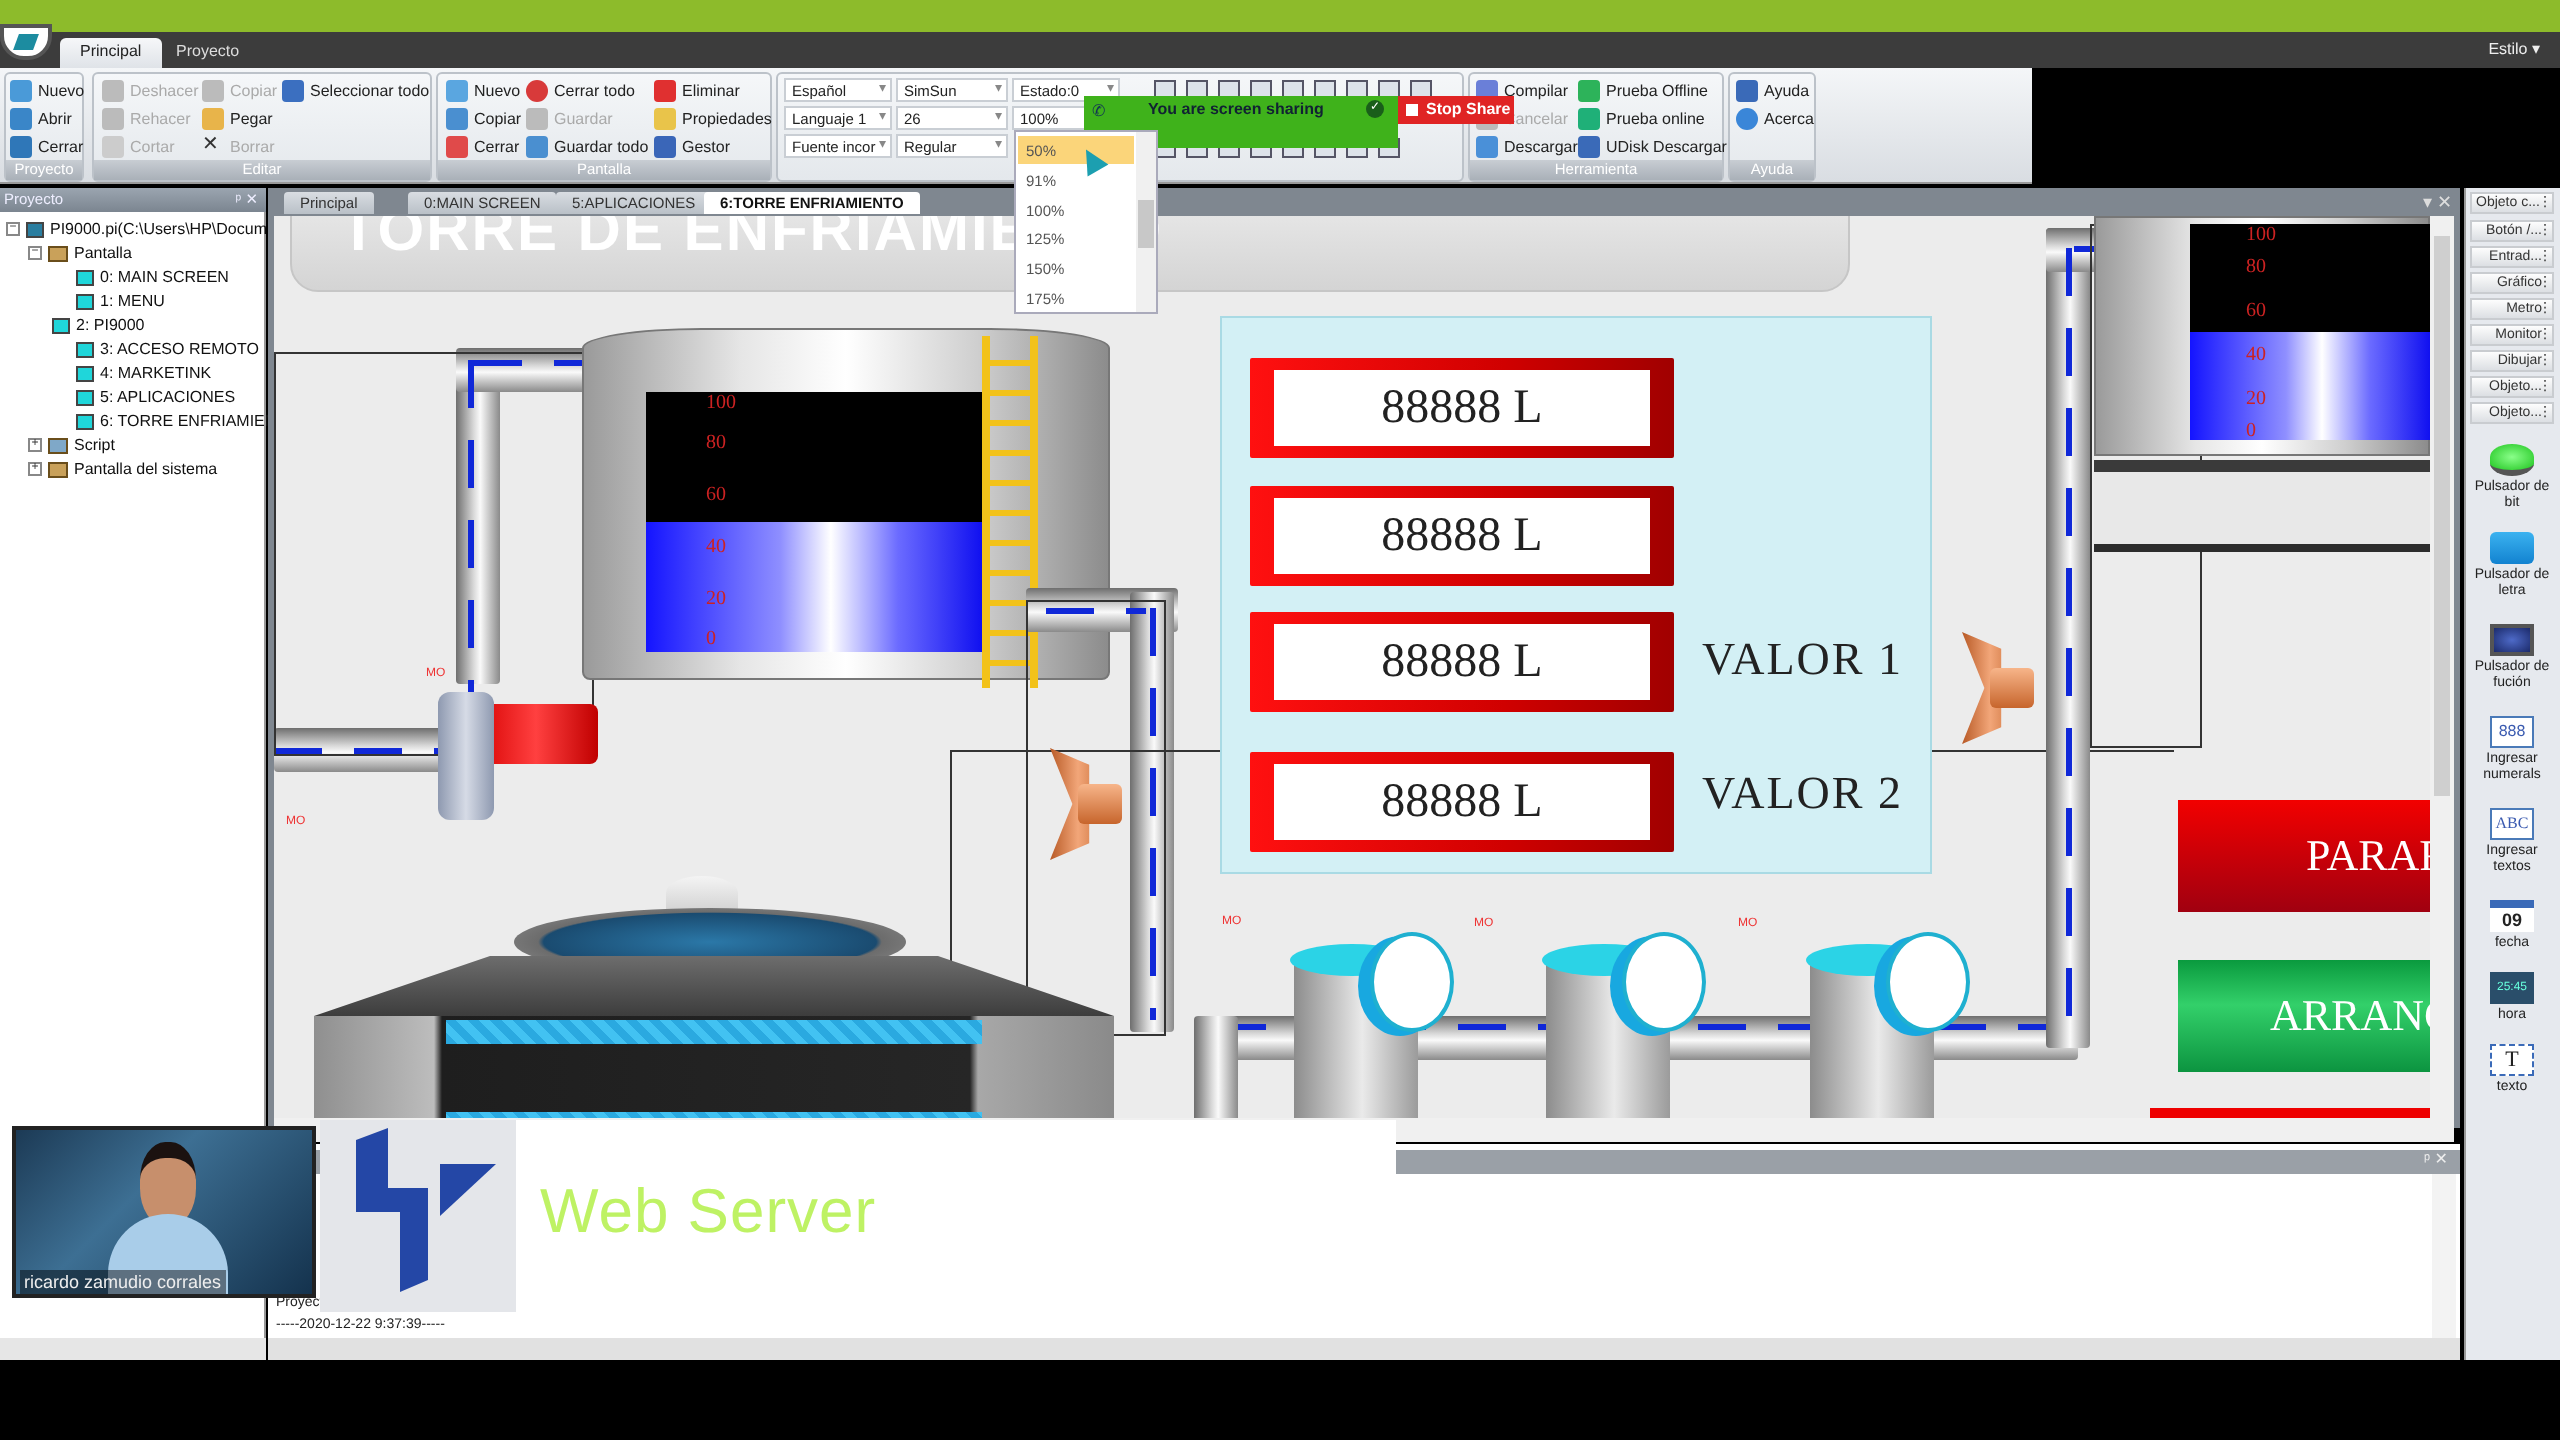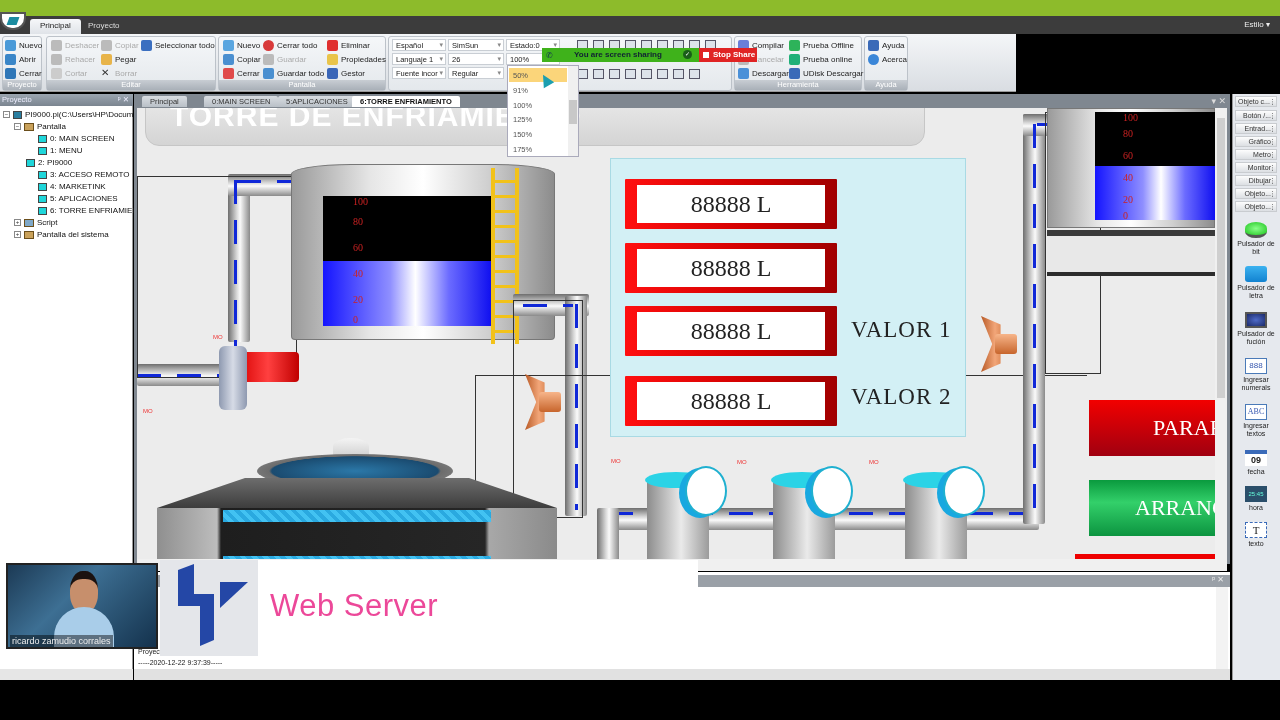--- a/index.html
+++ b/index.html
@@ -17,21 +17,21 @@
 #ribbon{left:0;top:34px;width:1016px;height:58px;background:linear-gradient(#f4f6f8,#d9dde2);border-bottom:1px solid #999}
 .group{top:2px;height:55px;border:1px solid #bcc2c9;border-radius:3px;background:linear-gradient(#f5f7f9,#e4e8ec)}
 .glabel{position:absolute;left:0;right:0;bottom:0;height:10px;background:linear-gradient(#c8cdd3,#a9b0b8);color:#fff;text-align:center;font-size:7.5px;line-height:10px}
 .rbtn{position:absolute;height:13px;display:flex;align-items:center;gap:3px;font-size:8px;color:#222;white-space:nowrap}
 .rbtn.dis{color:#aaa}
 .ico{display:inline-block;width:11px;height:11px;border-radius:2px}
 .combo{position:absolute;height:12px;background:#fff;border:1px solid #c9ced4;font-size:7.5px;padding:1px 3px;line-height:9px}
 .combo::after{content:"▾";position:absolute;right:2px;top:0;color:#888;font-size:7px}
 .ticon{position:absolute;width:11px;height:10px;border:1px solid #556;background:#dde3ea}
 
-#share{left:542px;top:48px;width:157px;height:14px;background:#3fb21b;color:#123;font-size:8px;font-weight:bold;line-height:14px;padding-left:32px}
+#share{left:542px;top:48px;width:157px;height:26px;background:#3fb21b;color:#123;font-size:8px;font-weight:bold;line-height:14px;padding-left:32px}
 #share-phone{left:546px;top:51px;font-size:8px;color:#135}
 #share-check{left:683px;top:50px;width:9px;height:9px;border-radius:50%;background:#1a5e1a;color:#fff;font-size:6px;line-height:9px;text-align:center}
 #stopshare{left:699px;top:48px;width:58px;height:14px;background:#e02424;color:#fff;font-weight:bold;font-size:8px;line-height:14px;padding-left:14px}
 #stopshare::before{content:"";position:absolute;left:4px;top:4px;width:6px;height:6px;background:#fff}
 
 #zoomdd{left:507px;top:65px;width:72px;height:92px;background:#fff;border:1px solid #aab;z-index:6}
 .zitem{position:absolute;left:1px;width:58px;height:14px;font-size:7.5px;color:#555;padding:3px 4px}
 .zitem.sel{background:#fbd57a}
 #zscroll{position:absolute;right:0;top:0;width:10px;height:90px;background:#f0f0f0}
 #zthumb{position:absolute;right:1px;top:34px;width:8px;height:24px;background:#c8c8c8}
@@ -87,21 +87,21 @@
 .tb-item{position:absolute;left:0;width:46px;text-align:center;font-size:7px;color:#222;line-height:8px}
 .tb-ico{display:block;margin:0 auto 2px;width:22px;height:16px}
 
 #bottompanel{left:134px;top:572px;width:1096px;height:108px;background:#fff}
 #bp-head{left:134px;top:575px;width:1096px;height:12px;background:#9aa0a7}
 #bp-vs{left:1216px;top:587px;width:12px;height:82px;background:#f3f3f3}
 #bp-hs{left:134px;top:669px;width:1096px;height:11px;background:#e1e1e1}
 #lp-hs{left:0;top:669px;width:133px;height:11px;background:#e6e6e6}
 #web-logo{left:160px;top:560px;width:98px;height:96px;background:#e4e6ea}
 #web-banner{left:258px;top:560px;width:440px;height:96px;background:#fff}
-#web-text{left:270px;top:588px;font-size:31px;color:#ec4899;letter-spacing:0.5px}
+#web-text{left:270px;top:588px;font-size:31px;color:#bef264;letter-spacing:0.5px}
 #webcam{left:6px;top:563px;width:152px;height:86px;background:linear-gradient(135deg,#1c3a55,#3d6f93 40%,#14324d);border:2px solid #222;overflow:hidden}
 #cam-name{position:absolute;left:2px;bottom:0;font-size:9px;color:#eee;background:rgba(0,0,0,.45);padding:1px 2px;white-space:nowrap}
 #cam-person{position:absolute;left:52px;top:6px;width:48px;height:80px}
 #cam-person::before{content:"";position:absolute;left:10px;top:0;width:28px;height:34px;border-radius:45%;background:#c78f6c;border-top:8px solid #1b1210}
 #cam-person::after{content:"";position:absolute;left:-6px;top:36px;width:60px;height:44px;border-radius:30px 30px 0 0;background:#a9cde9}
 #log-line{left:138px;top:659px;font-size:7px;color:#222}
 #log-proy{left:138px;top:648px;font-size:7px;color:#222}
 #blackbar{left:0;top:680px;width:1280px;height:40px;background:#000}
 </style>
 </head>

